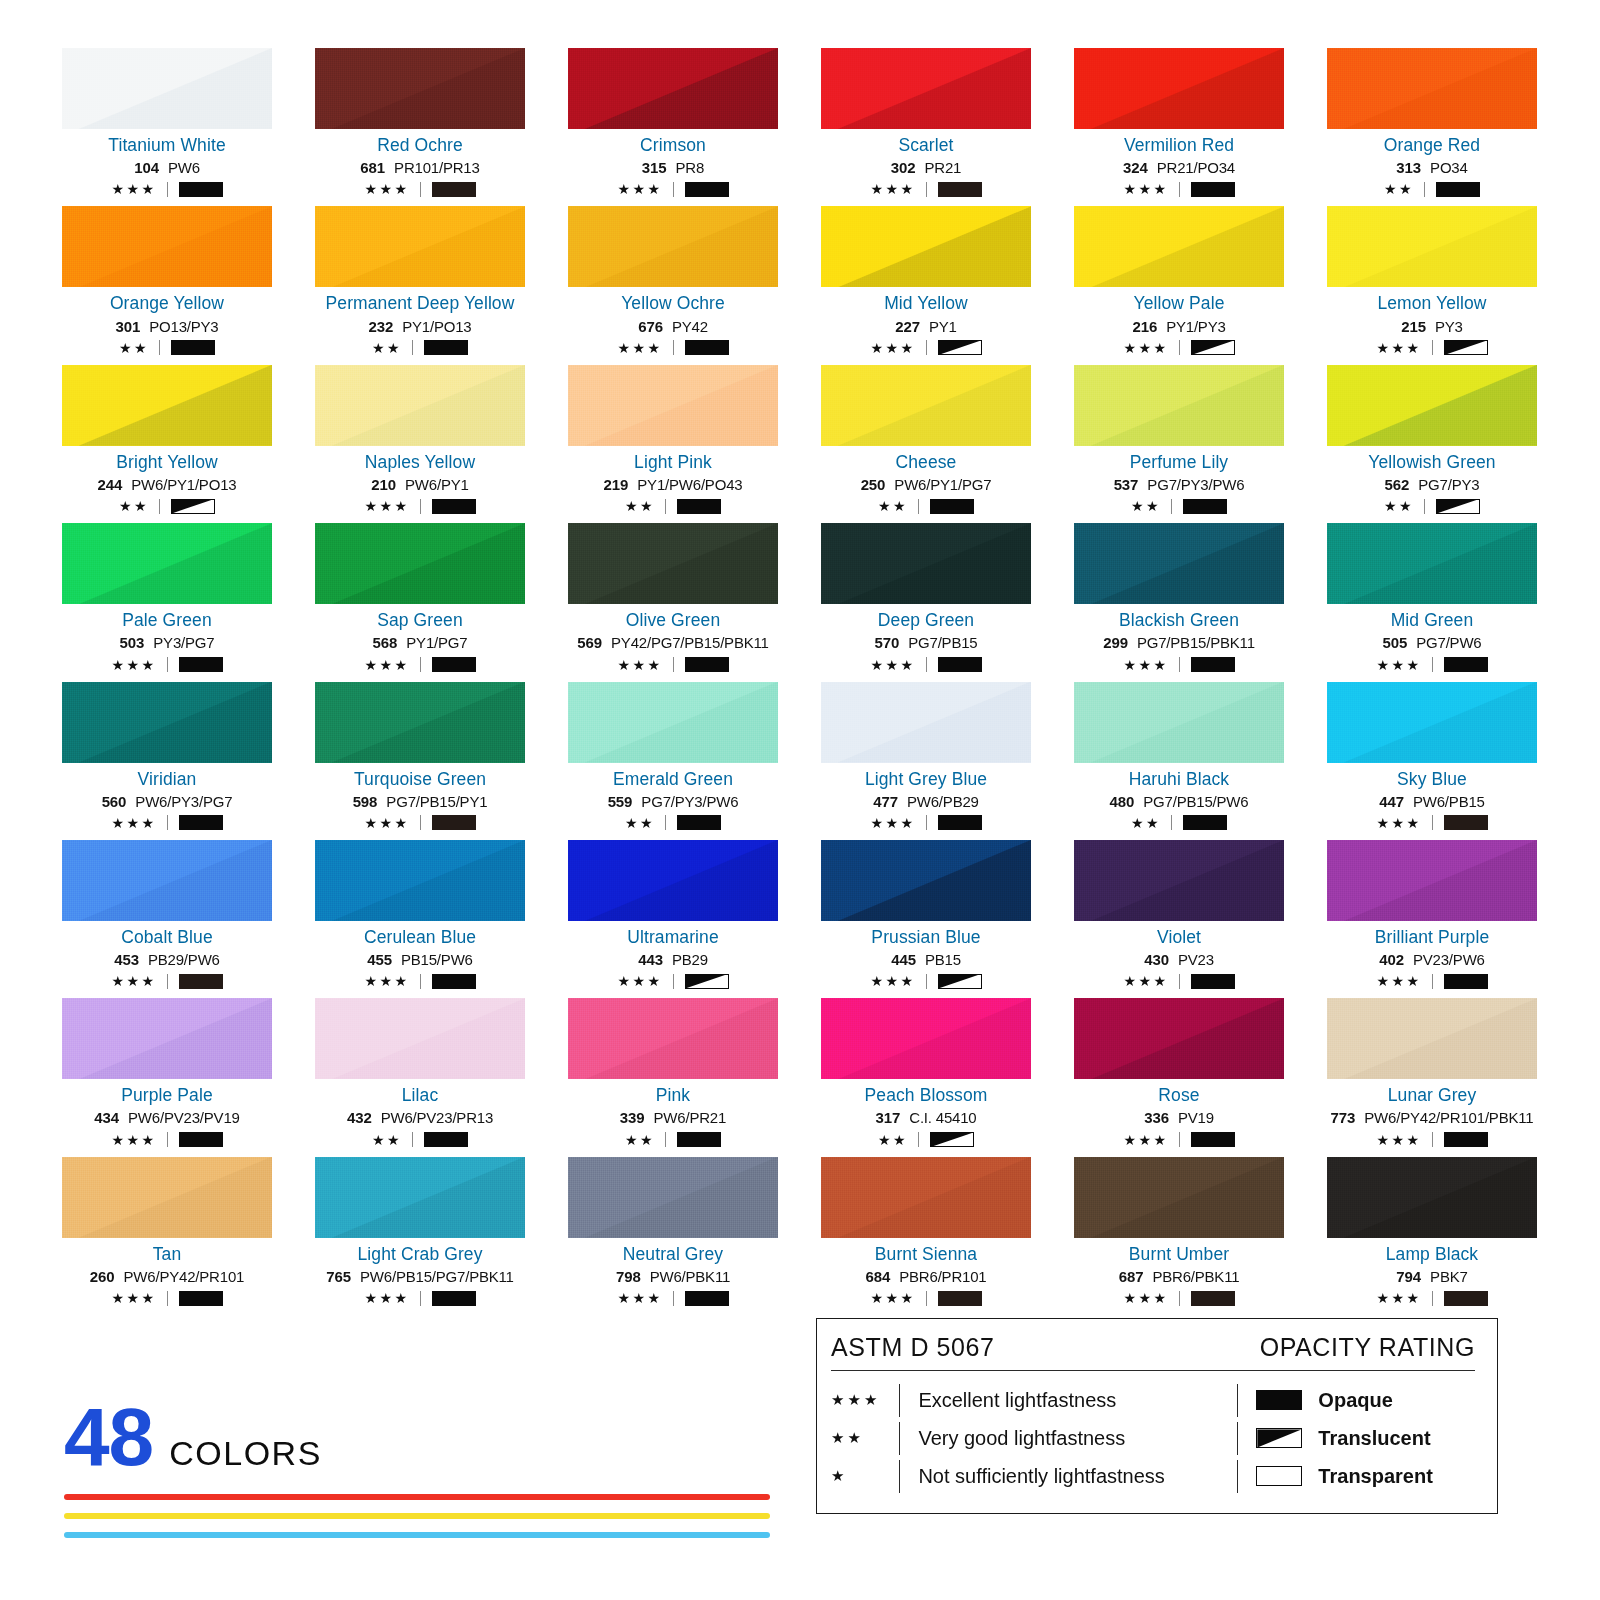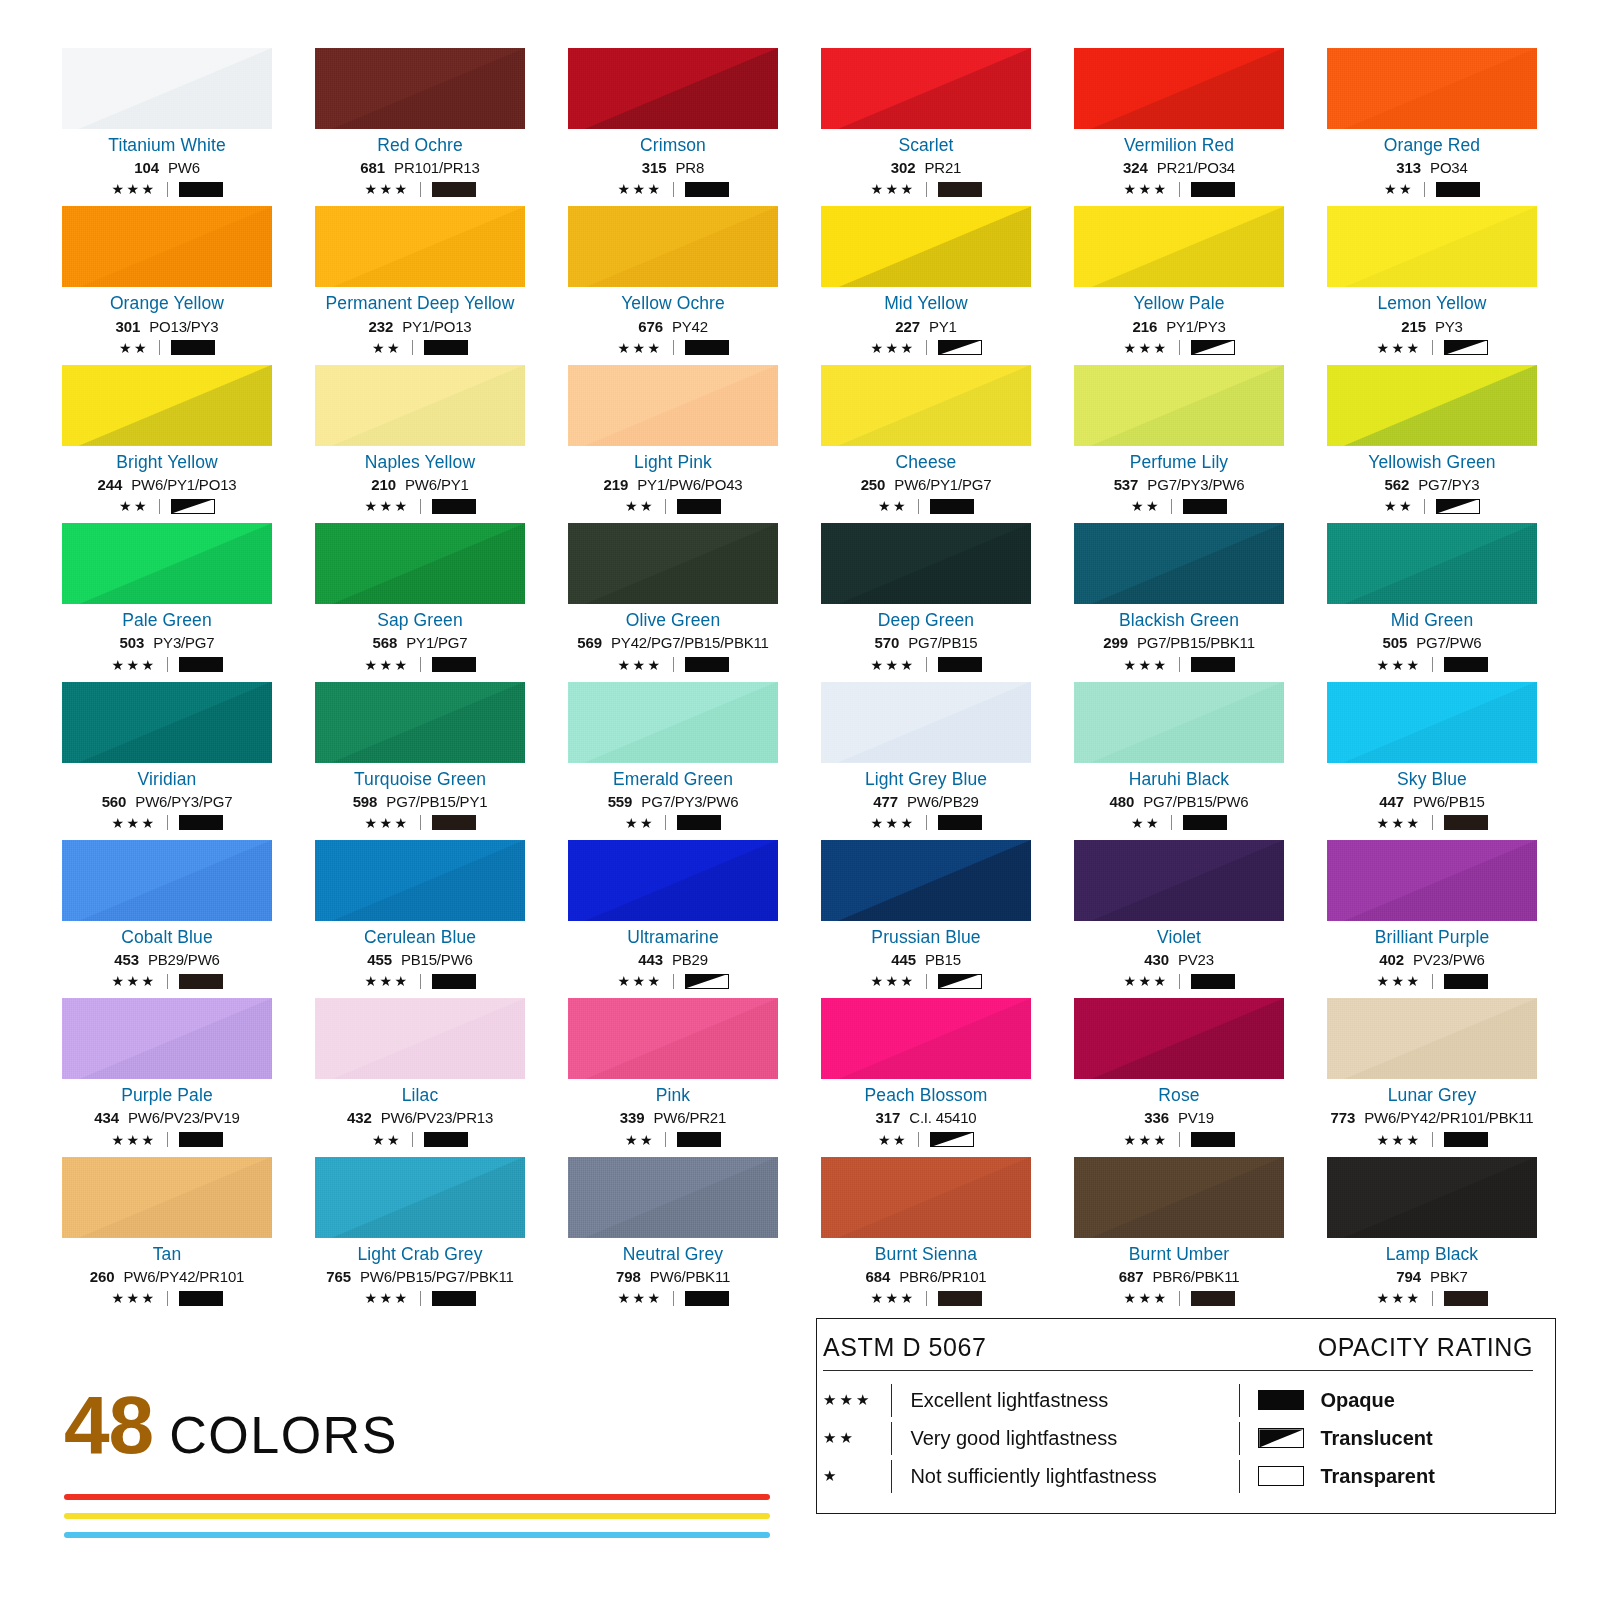--- a/index.html
+++ b/index.html
@@ -111,41 +111,42 @@
   }
   #count-line {
     display: flex; align-items: baseline;
     height: 82px;
   }
   #count-num {
     font-size: 82px;
     font-weight: 700;
     line-height: 0.95;
     letter-spacing: -1px;
-    color: #a16207;
+    color: #1d4ed8;
+    margin-top: 12px;
   }
   #count-word {
-    font-size: 52px;
+    font-size: 34px;
     font-weight: 400;
     margin-left: 16px;
     letter-spacing: 1.5px;
     color: #0d0d0d;
   }
   .rule { height: 6px; width: 706px; border-radius: 3px; }
   #rule-red   { background: #ef3124; margin-top: 26px; }
   #rule-yellow{ background: #f6df2c; margin-top: 13px; }
   #rule-blue  { background: #4fc3f0; margin-top: 13px; }
 
   
   #legend {
     position: absolute;
     left: 816px; top: 1318px;
-    width: 740px; height: 196px;
+    width: 682px; height: 196px;
     border: 1.6px solid #1a1a1a;
-    padding: 14px 22px 12px 6px;
+    padding: 14px 22px 12px 14px;
   }
   #legend-head {
     display: flex; justify-content: space-between; align-items: baseline;
     font-size: 25px;
     letter-spacing: 0.6px;
     color: #111;
     padding-bottom: 8px;
   }
   #legend-divider { height: 1.4px; background: #2a2a2a; width: 100%; }
   #legend-body { display: flex; padding-top: 10px; }

